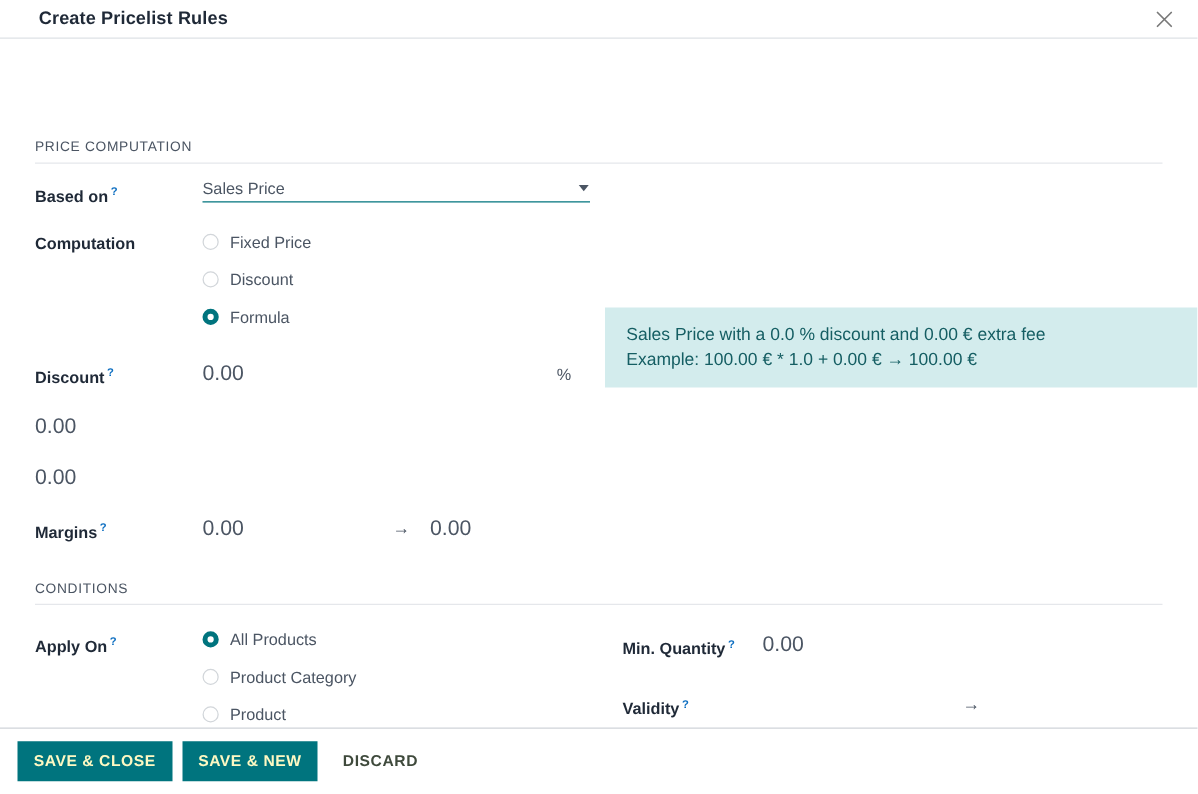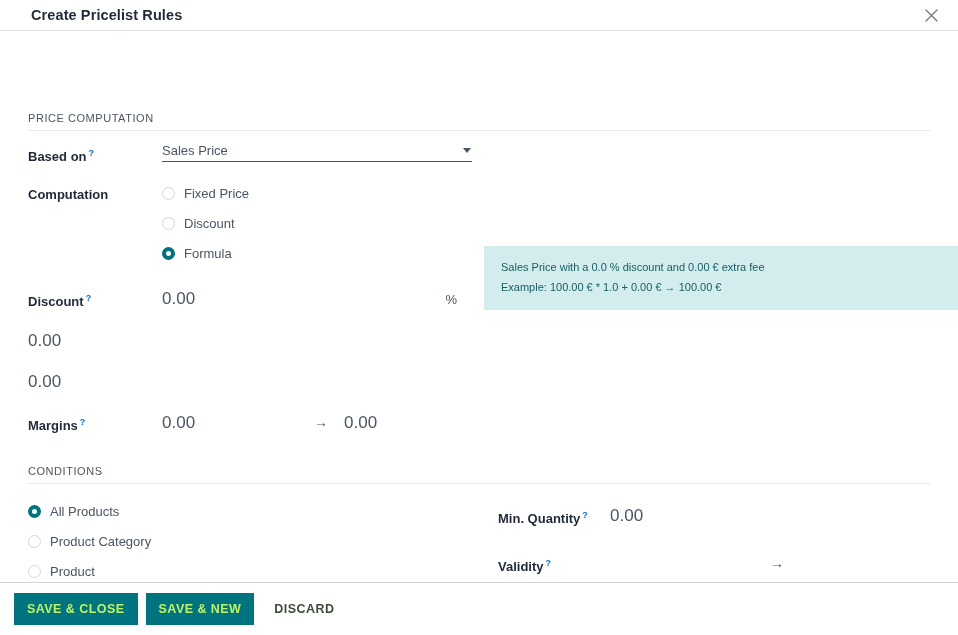--- a/index.html
+++ b/index.html
@@ -188,21 +188,21 @@
   
   .info-box {
     position: absolute;
     left: 484px;
     top: 215px;
     width: 474px;
     box-sizing: border-box;
     background: #d3eced;
     color: #155e63;
     padding: 11px 14px 13px 17px;
-    font-size: 11px;
+    font-size: 14px;
     line-height: 20px;
   }
   .info-box div { white-space: nowrap; }
 
   
   .cond-right {
     position: absolute;
     left: 470px;
     top: 0;
     width: 470px;
@@ -219,21 +219,21 @@
     display: flex;
     align-items: center;
     padding: 0 14px;
     box-sizing: border-box;
     gap: 8px;
     background: #fff;
   }
   .btn {
     border: none;
     background: #00747e;
-    color: #bef264;
+    color: #fef9c3;
     font-family: "Liberation Sans", sans-serif;
     font-size: 12.5px;
     font-weight: bold;
     letter-spacing: .45px;
     padding: 9px 13px;
     cursor: pointer;
     line-height: 14px;
   }
   .btn-link {
     background: transparent;
@@ -325,20 +325,21 @@
         <div>Sales Price with a 0.0 % discount and 0.00 € extra fee</div>
         <div>Example: 100.00 € * 1.0 + 0.00 € → 100.00 €</div>
       </div>
 
       <div class="section-title sec-cond">CONDITIONS</div>
 
       <div class="row-grid" style="position:relative;">
         <div class="col-left">
 
           <div class="field-row" style="margin-top:13px;">
+            <div class="field-label" style="padding-top:8px;"><span>Apply On</span><span class="help">?</span></div>
             <div class="radio-group">
               <div class="radio-item">
                 <span class="radio-dot checked"></span>
                 <span class="radio-label">All Products</span>
               </div>
               <div class="radio-item">
                 <span class="radio-dot"></span>
                 <span class="radio-label">Product Category</span>
               </div>
               <div class="radio-item">

